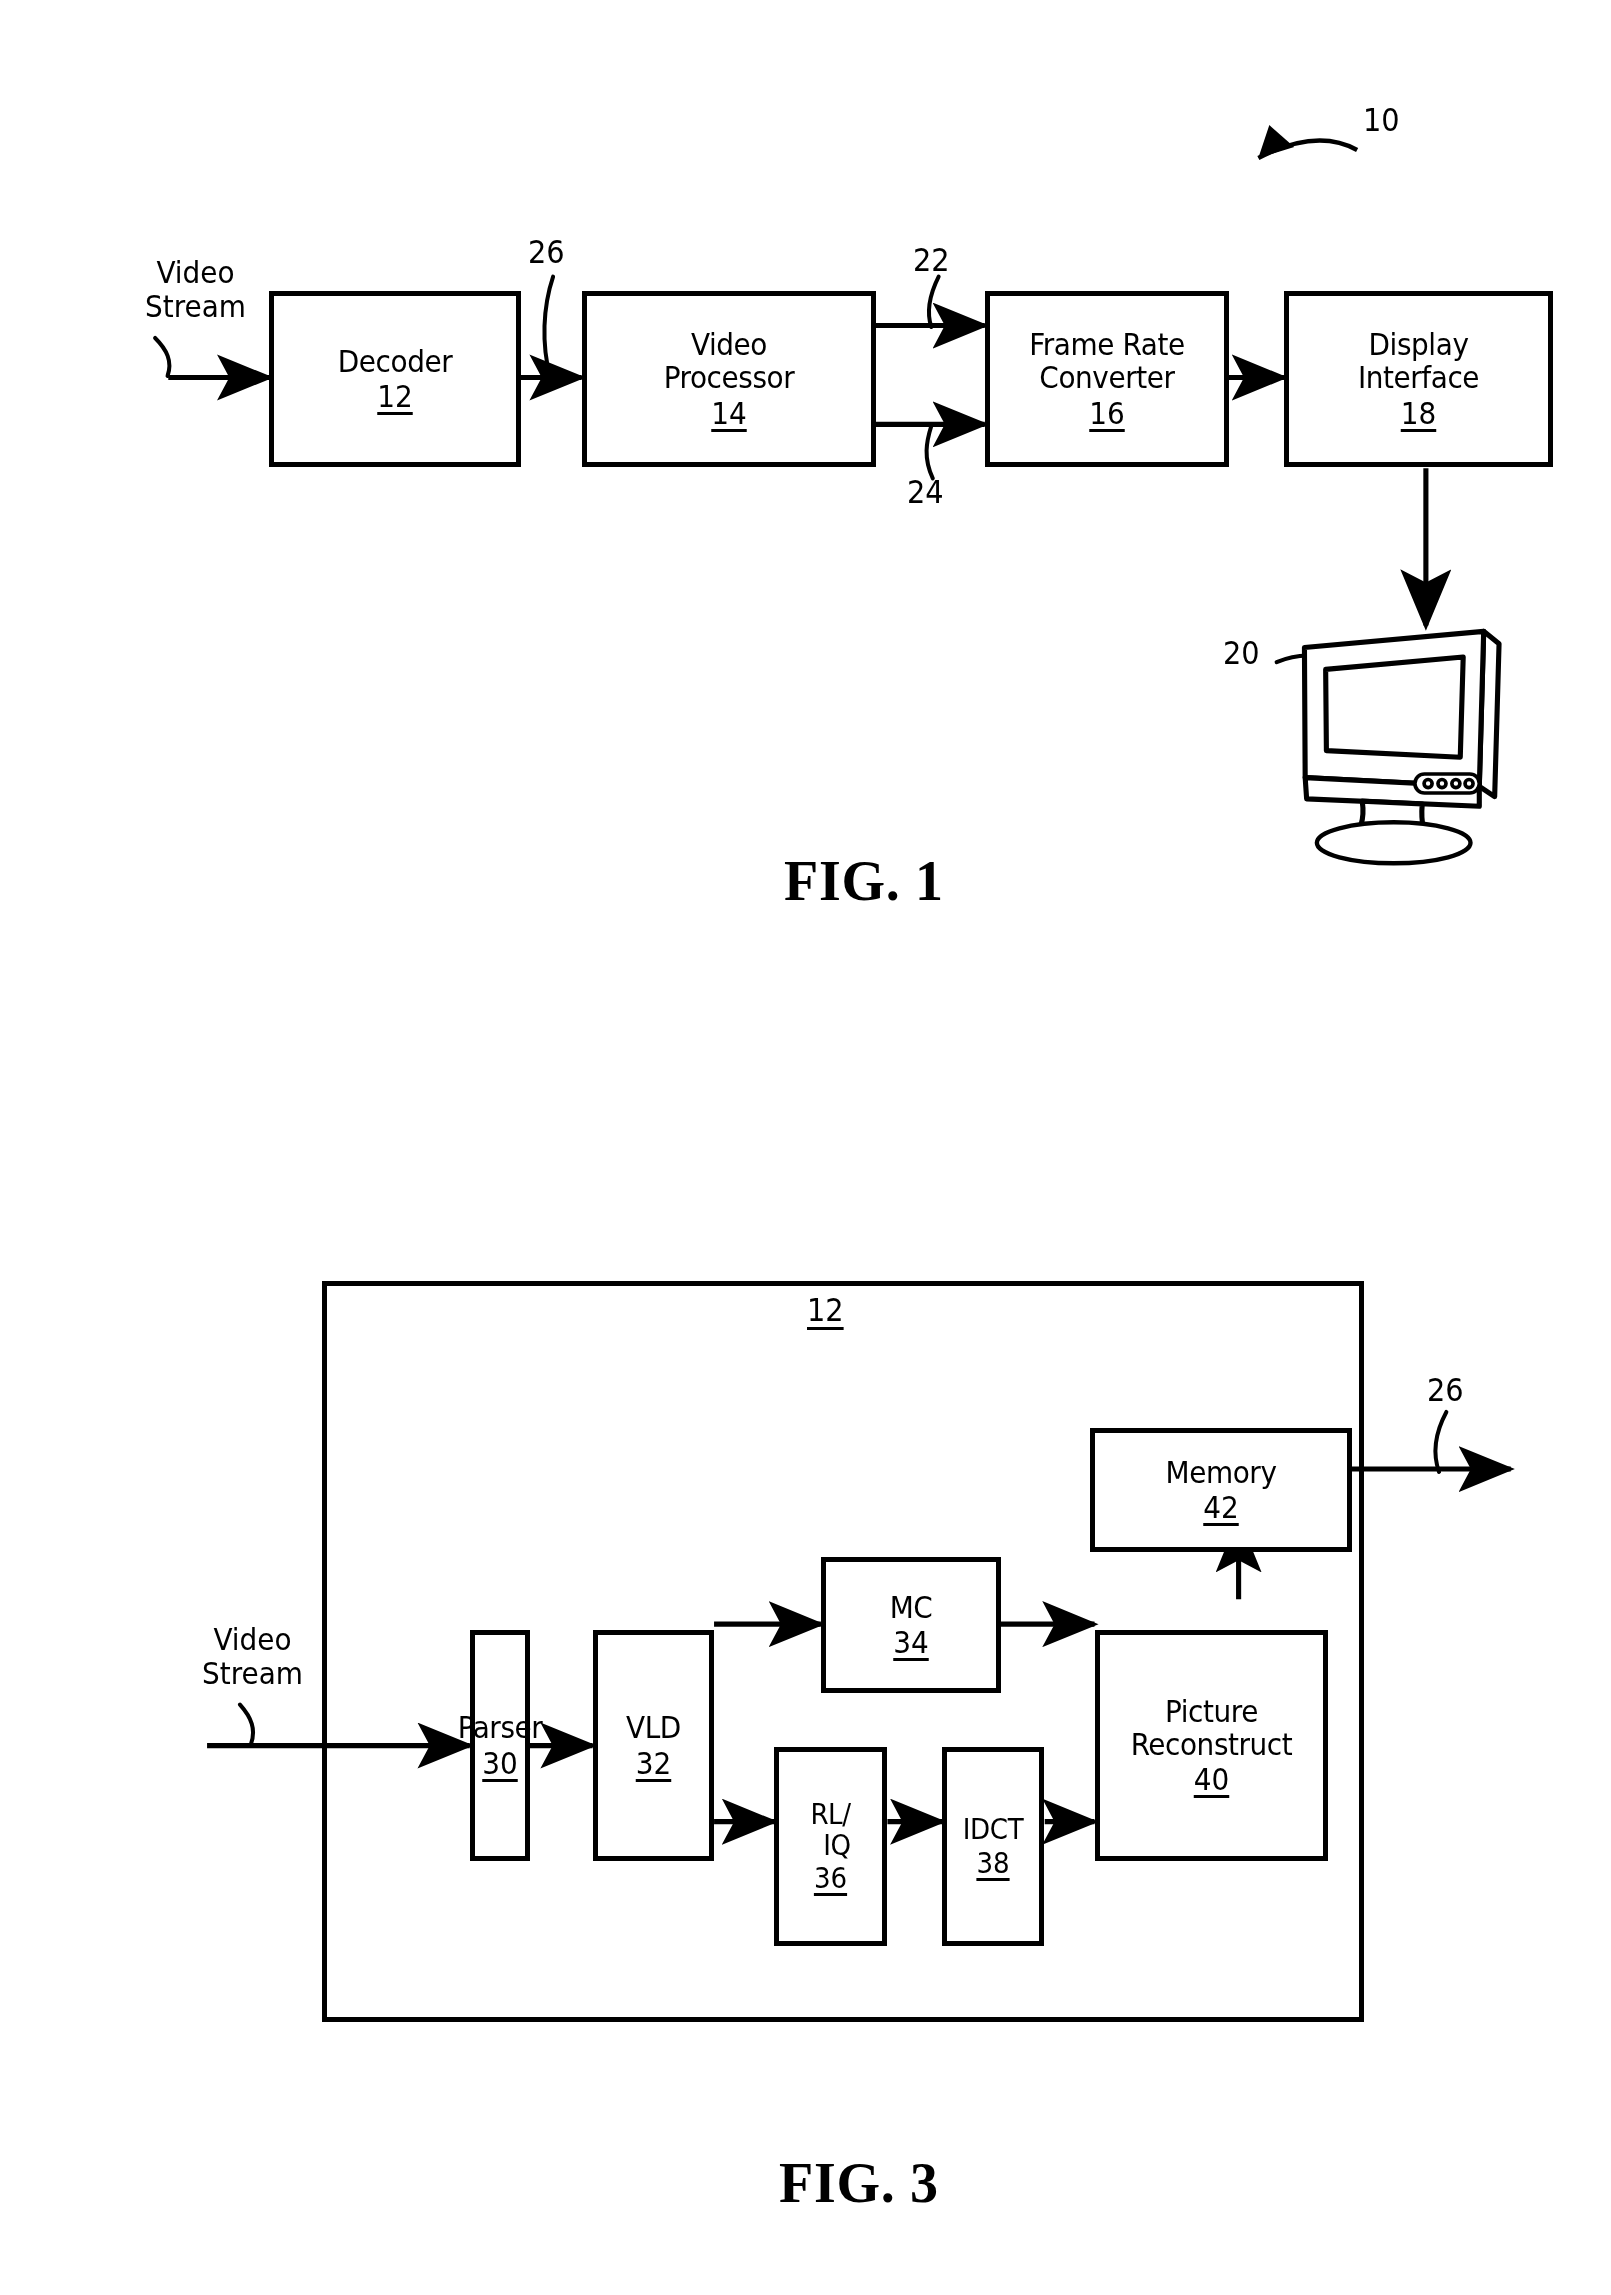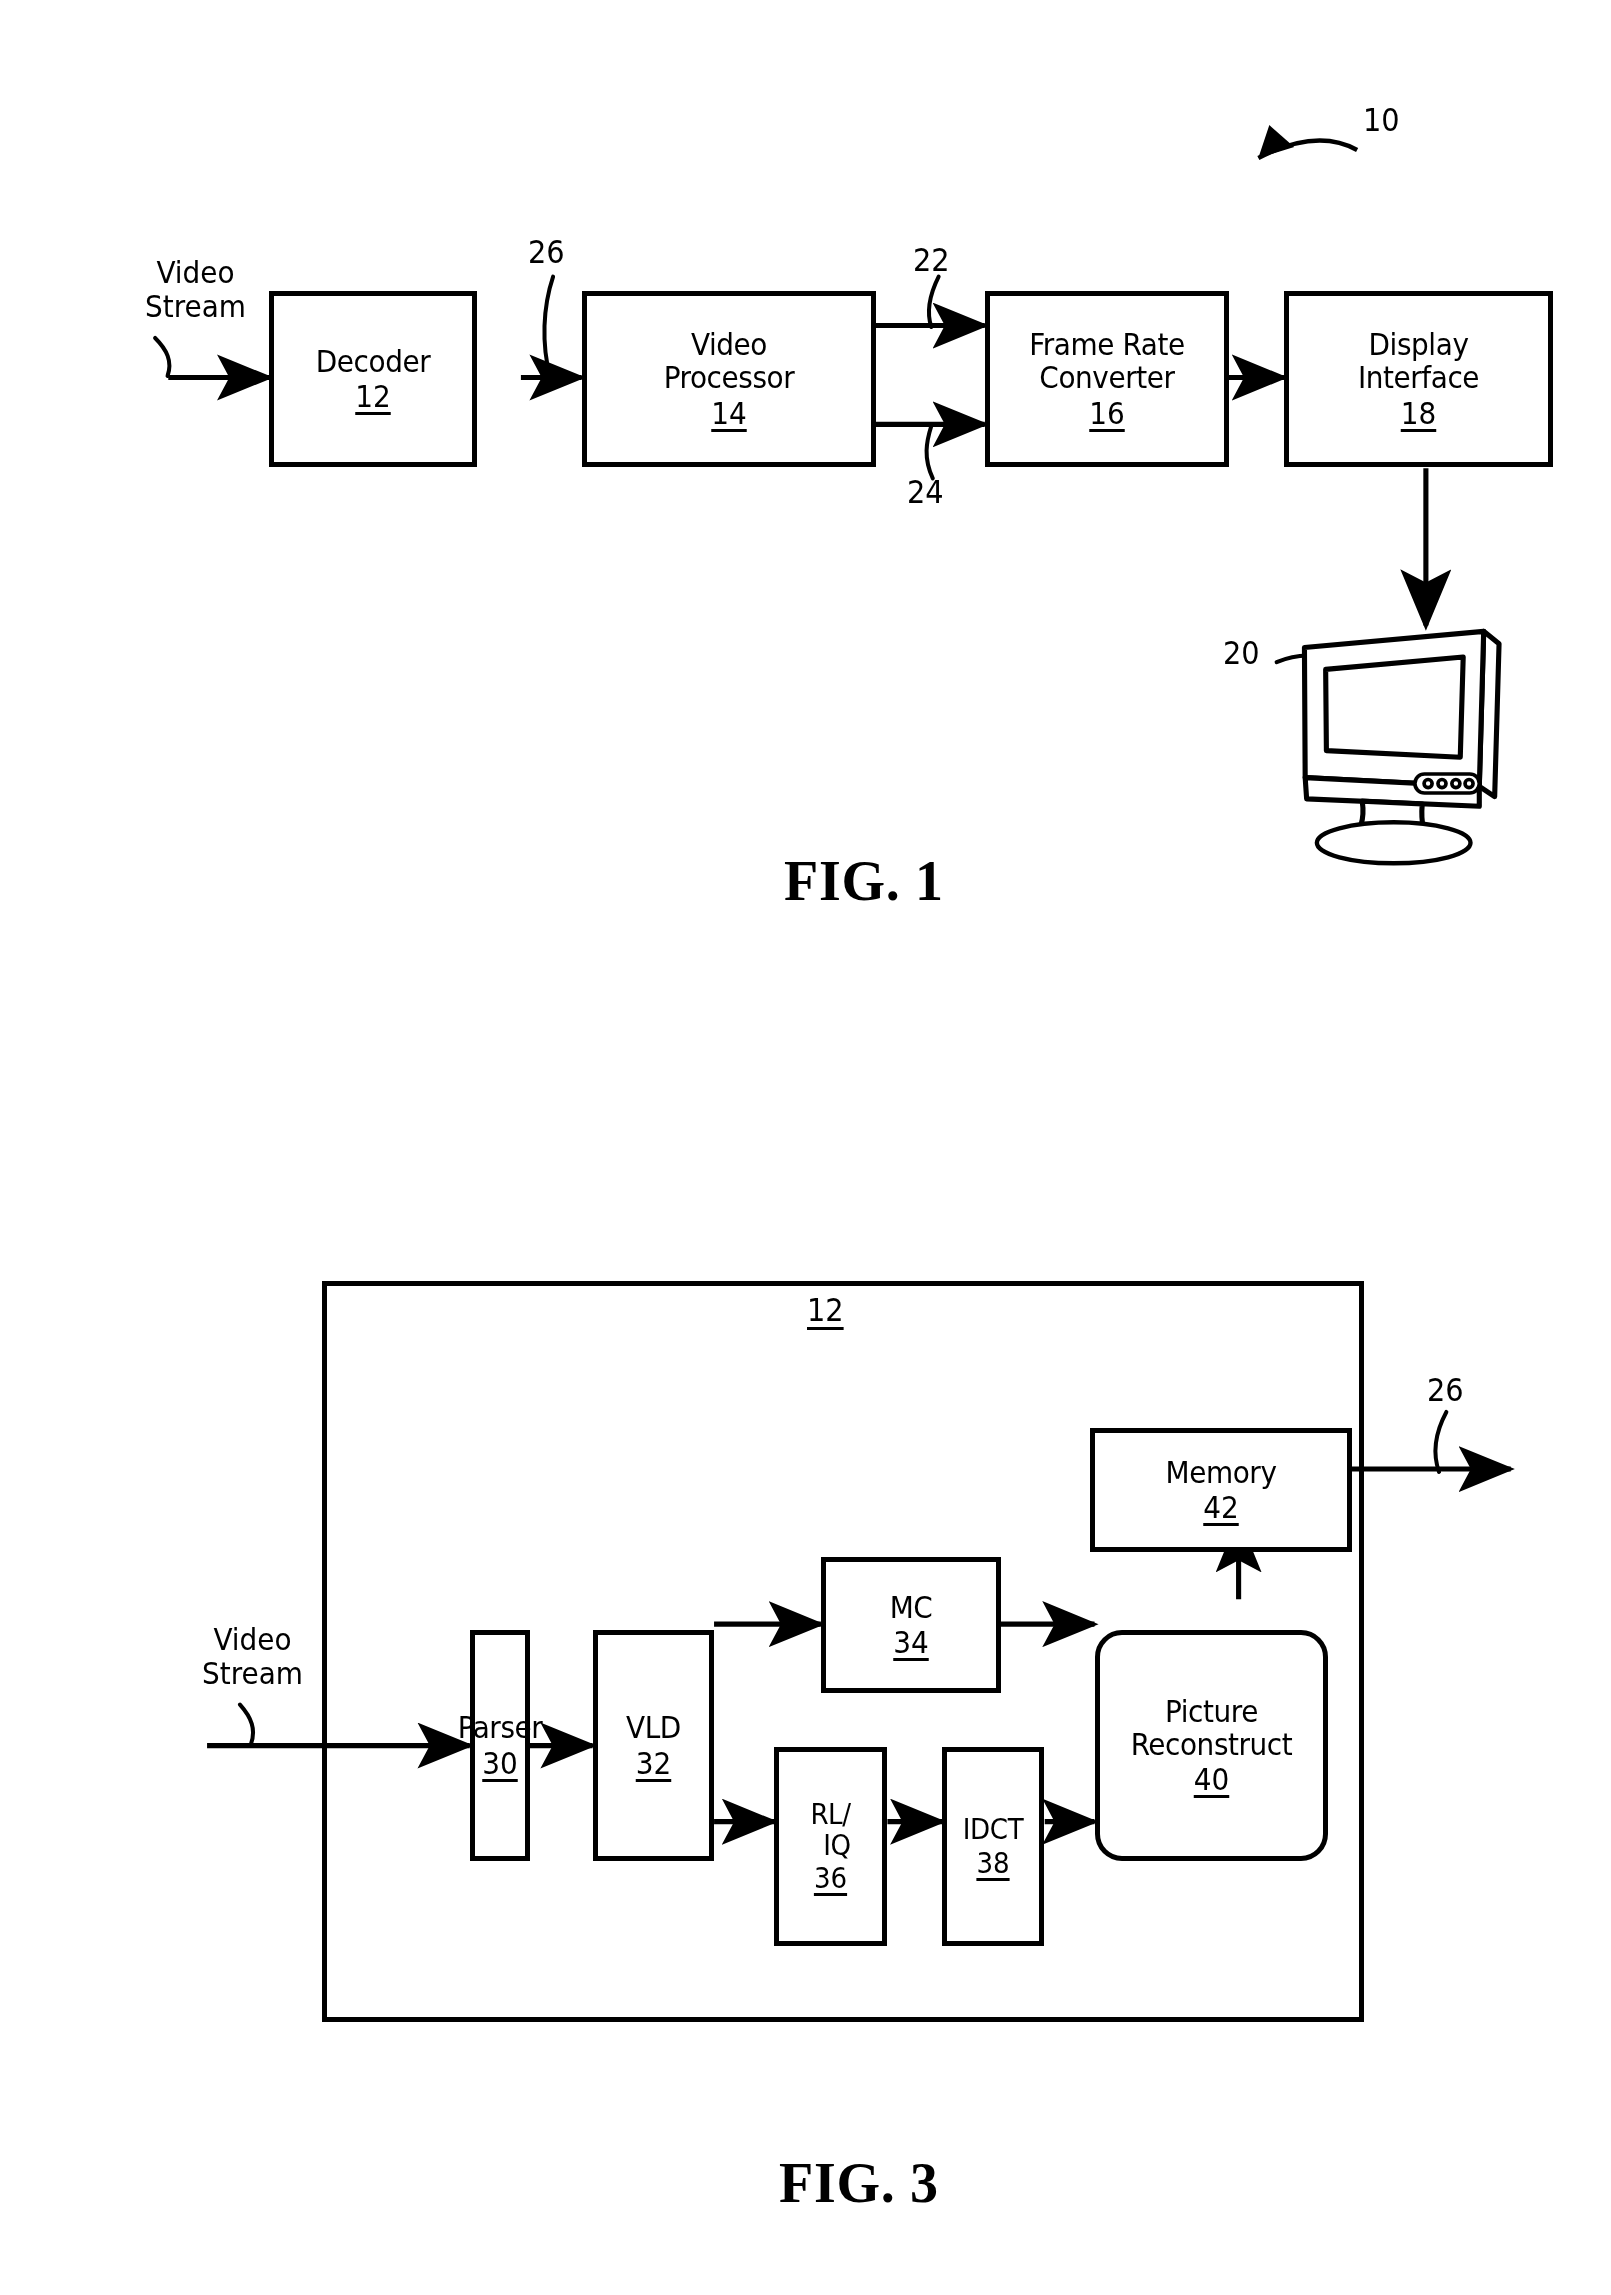--- a/index.html
+++ b/index.html
@@ -184,21 +184,21 @@
     </g>
   </svg>
 
   <div>
 
     <div class="refnum" style="left:1363px; top:104px;">10</div>
 
     <div class="ftext" style="left:126px; top:255px; width:139px;">Video
 Stream</div>
 
-    <div class="block" style="left:269px; top:291px; width:208px; height:176px;">
+    <div class="block" style="left:269px; top:291px; width:252px; height:176px;">
       <div class="label">Decoder</div>
       <div class="ref">12</div>
     </div>
 
     <div class="refnum" style="left:528px; top:236px;">26</div>
 
     <div class="block" style="left:582px; top:291px; width:294px; height:176px;">
       <div class="label">Video
 Processor</div>
       <div class="ref">14</div>
@@ -252,21 +252,21 @@
       <div class="label">RL/
 IQ</div>
       <div class="ref">36</div>
     </div>
 
     <div class="block small" style="left:942px; top:1747px; width:102px; height:199px;align-items:center;">
       <div class="label">IDCT</div>
       <div class="ref">38</div>
     </div>
 
-    <div class="block" style="left:1095px; top:1630px; width:233px; height:231px;border-radius:27px;">
+    <div class="block" style="left:1095px; top:1630px; width:233px; height:231px;">
       <div class="label">Picture
 Reconstruct</div>
       <div class="ref">40</div>
     </div>
 
     <div class="block" style="left:1090px; top:1428px; width:262px; height:124px;">
       <div class="label">Memory</div>
       <div class="ref">42</div>
     </div>
 

